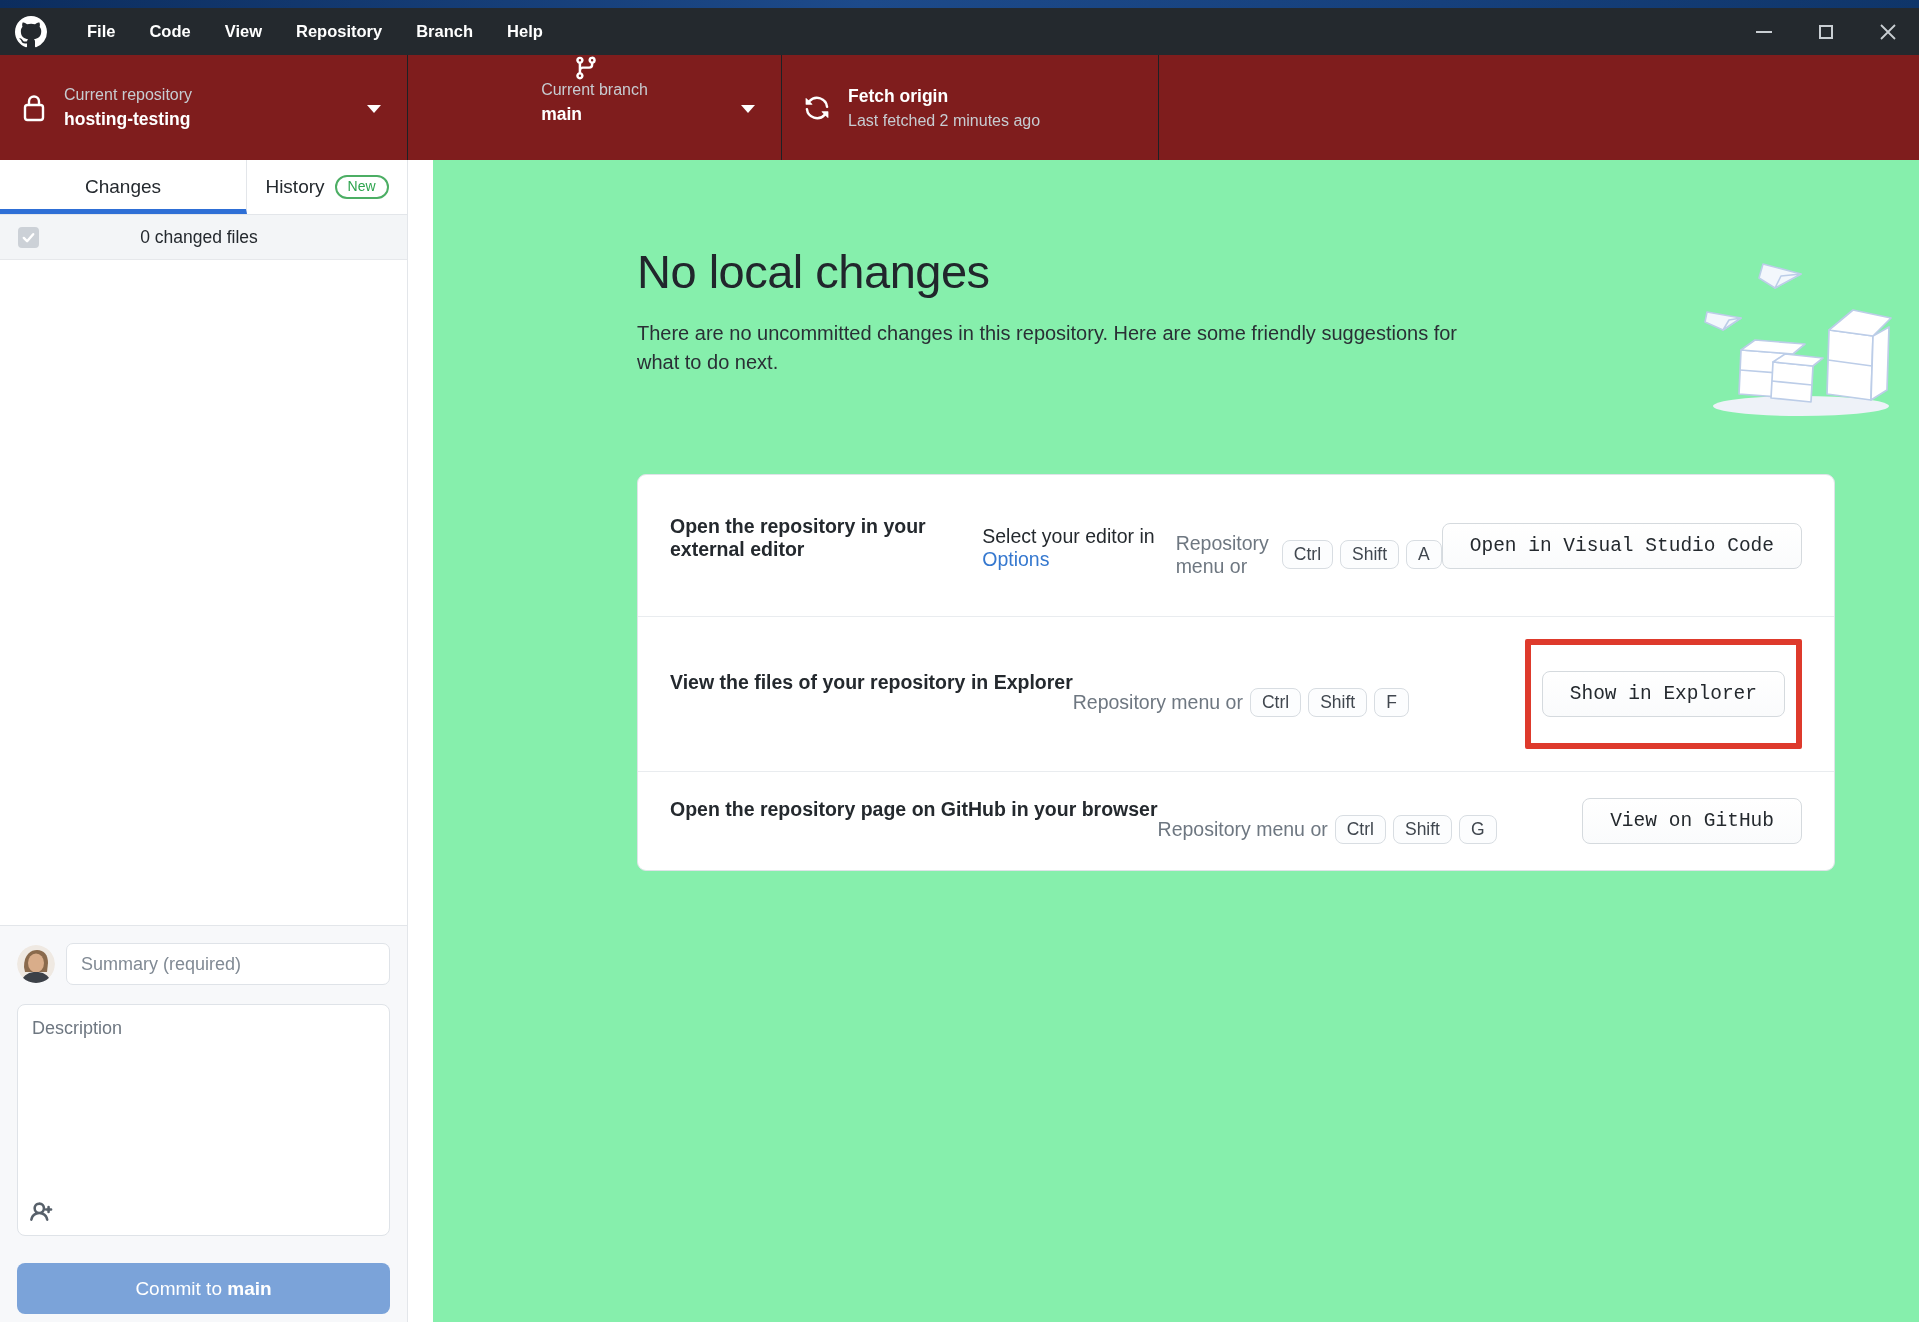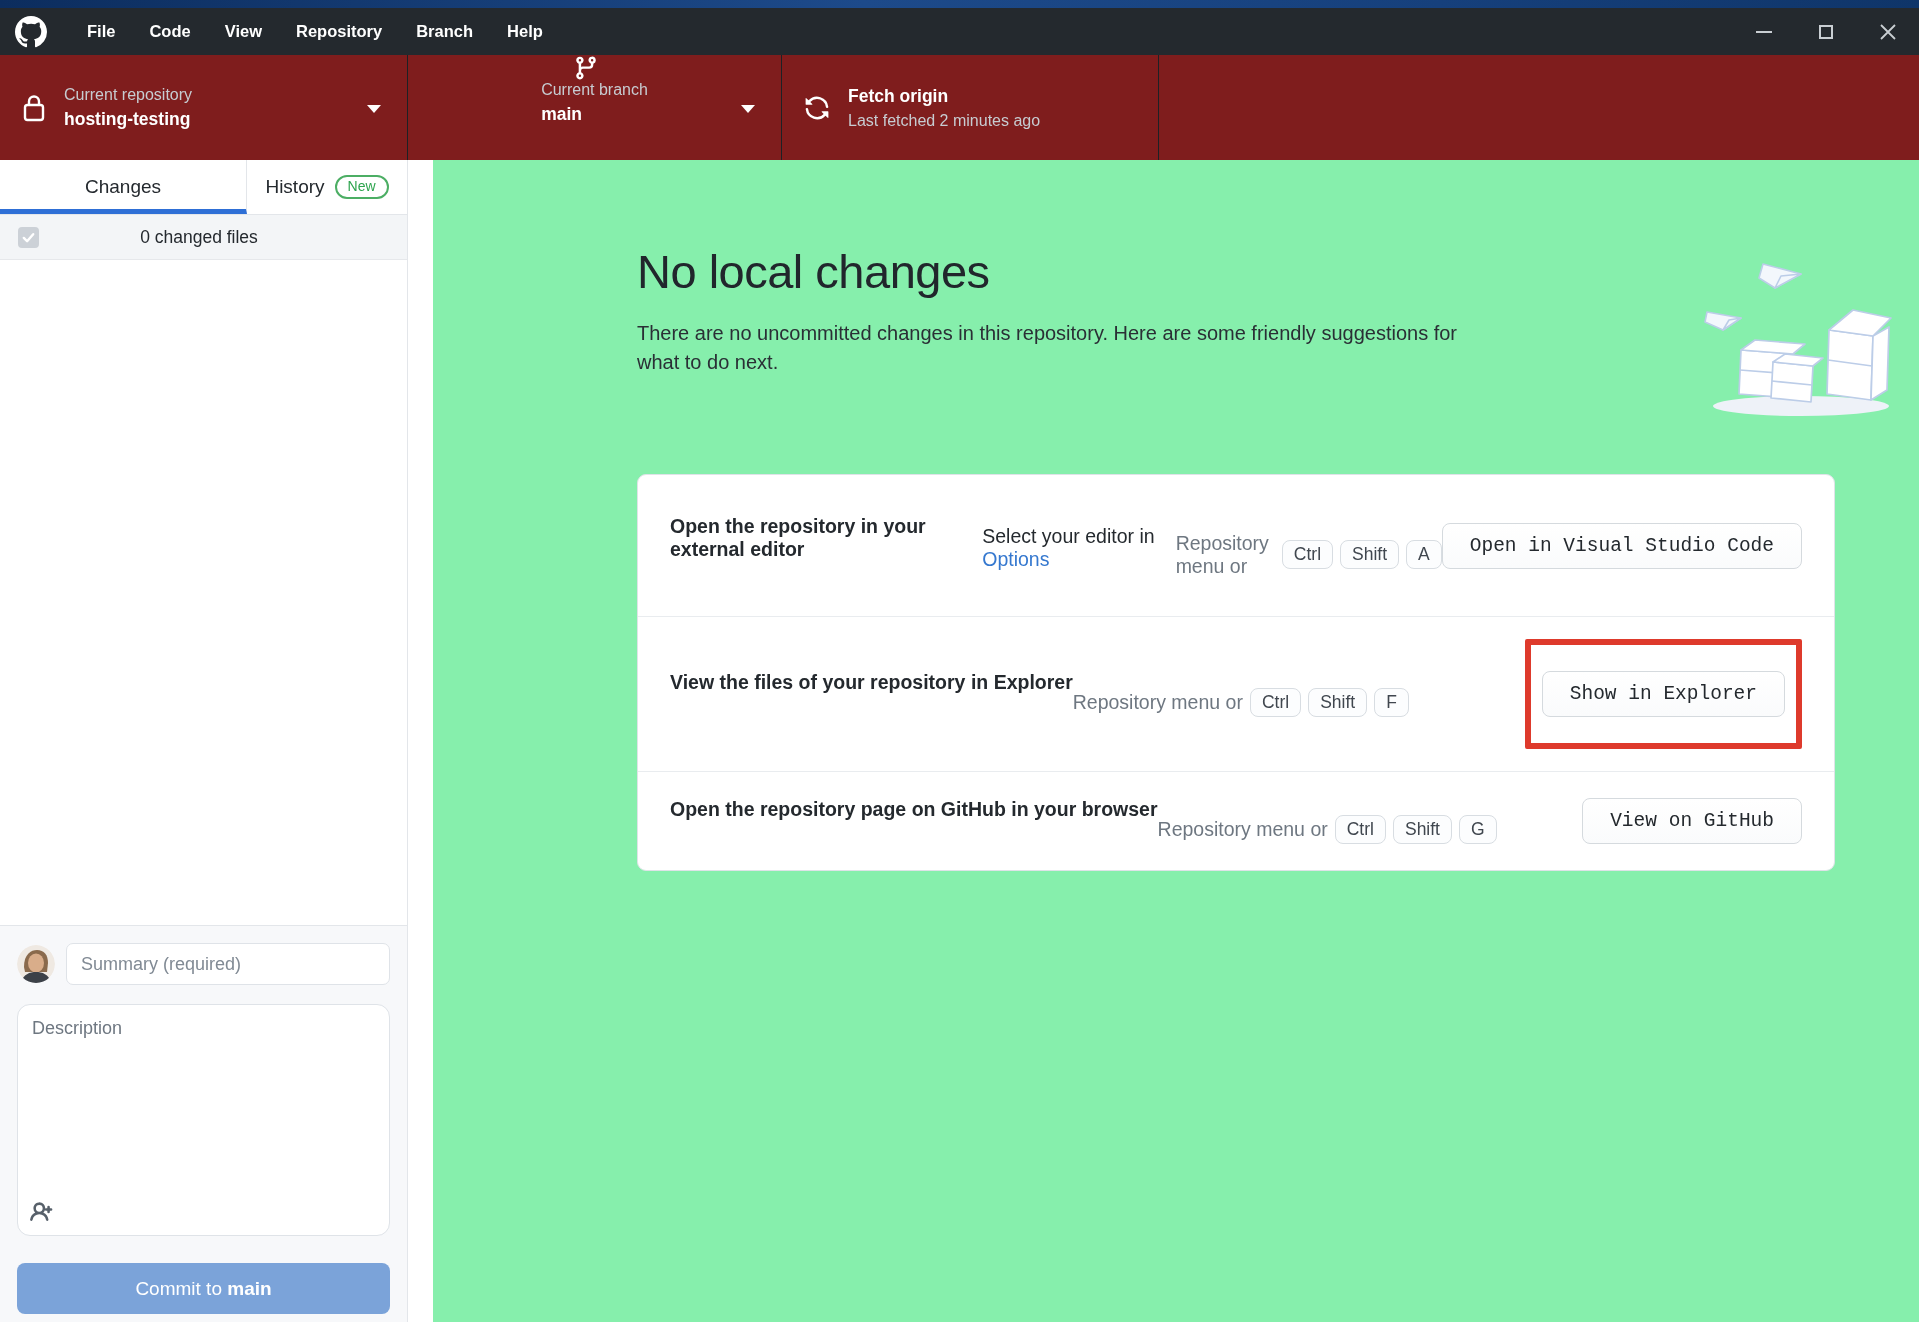--- a/index.html
+++ b/index.html
@@ -53,21 +53,21 @@
   .changed-label { flex:1; text-align:center; font-size:17.5px; color:#24292e; margin-right:30px; }
   .file-list { flex:1 1 auto; background:#fff; }
 
   .commit-box { flex:0 0 auto; height:397px; background:#f7f8fa; border-top:1px solid #e3e6ea; padding:17px 17px 16px; }
   .commit-row1 { display:flex; align-items:center; }
   .avatar { width:38px; height:38px; border-radius:50%; overflow:hidden; flex:0 0 auto; }
   .summary-input { flex:1; margin-left:11px; height:42px; border:1px solid #dfe3e8; border-radius:7px;
     background:#fff; font-family:"Liberation Sans",sans-serif; font-size:18px; padding:0 14px; color:#24292e; outline:none; }
   .summary-input::placeholder { color:#818a94; }
   .desc-wrap { position:relative; margin-top:19px; }
-  .desc-area { width:100%; height:232px; border:1px solid #dfe3e8; border-radius:13px; background:#fff;
+  .desc-area { width:100%; height:232px; border:1px solid #dfe3e8; border-radius:8px; background:#fff;
     font-family:"Liberation Sans",sans-serif; font-size:18px; padding:13px 14px; color:#24292e; resize:none; outline:none; }
   .desc-area::placeholder { color:#6e7781; }
   .coauthor-btn { position:absolute; left:13px; bottom:14px; background:none; border:none; cursor:pointer; display:flex; }
   .commit-btn { margin-top:23px; width:100%; height:51px; border:none; border-radius:8px;
     background:#7ba3d9; color:#fff; font-family:"Liberation Sans",sans-serif; font-size:19px; cursor:default; }
   .commit-btn b { font-weight:700; }
 
   
   .main { position:absolute; top:160px; left:409px; right:0; bottom:0; background:#86efac;margin-left:24px; }
   .main-content { padding-top:84px; padding-left:204px; }

